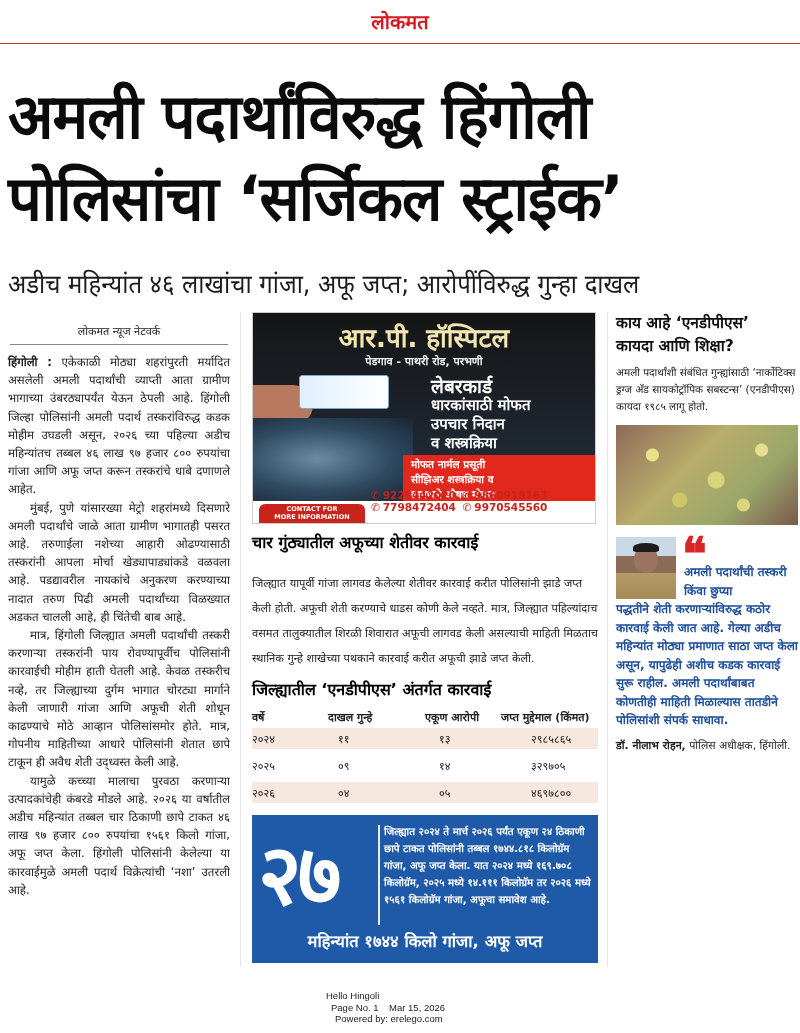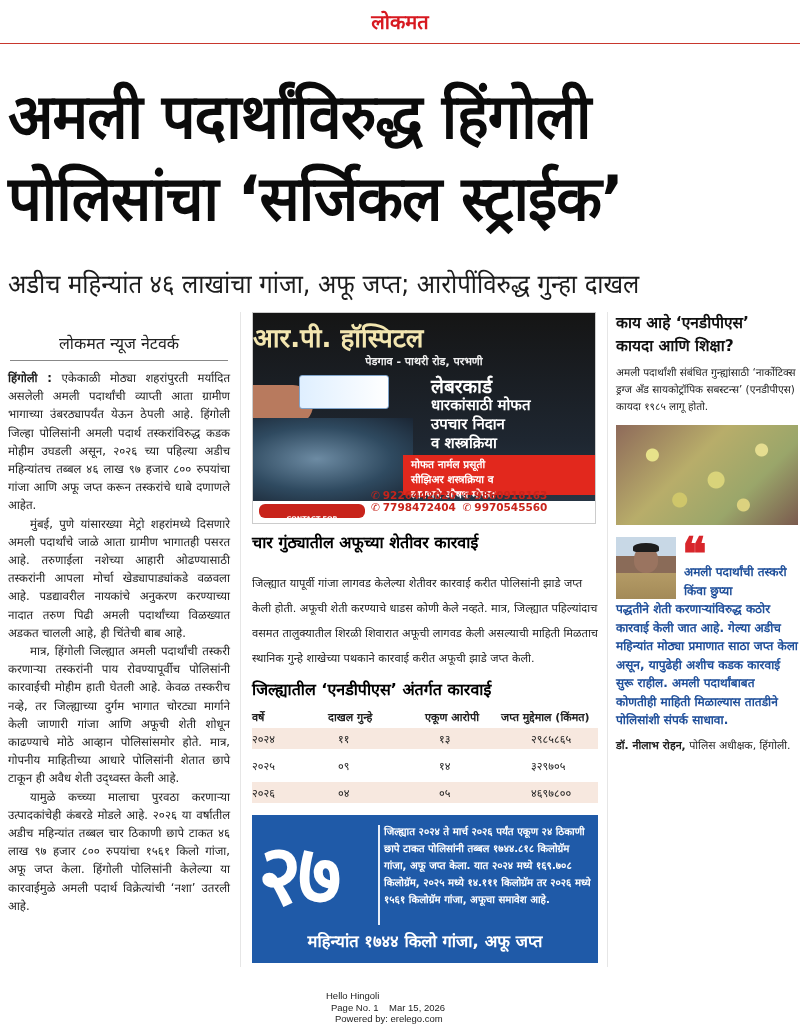--- a/index.html
+++ b/index.html
@@ -8,38 +8,38 @@
 
   .masthead { position: absolute; left: 0; top: 0; width: 800px; height: 44px; border-bottom: 1px solid #c8372d; text-align: center; }
   .masthead .logo { display: inline-block; margin-top: 8px; font-family: "DejaVu Sans", sans-serif; font-weight: bold; font-size: 20px; color: #d71920; letter-spacing: 0px; }
 
   .headline { position: absolute; left: 8px; top: 76px; width: 790px; font-weight: bold; font-size: 62px; line-height: 82px; color: #0b0b0b; letter-spacing: -1px; white-space: nowrap; }
   .headline .l { display: block; transform: scaleX(0.96); transform-origin: left; }
   .subhead { position: absolute; left: 8px; top: 268px; width: 790px; font-size: 26px; line-height: 32px; color: #1c1c1c; white-space: nowrap; transform: scaleX(0.92); transform-origin: left; }
 
   
   .col-left { position: absolute; left: 8px; top: 312px; width: 222px; }
-  .byline { text-align: center; font-size: 16px; padding: 4px 0 6px; border-bottom: 1px solid #888; margin: 16px 2px 8px; color: #222; }
+  .byline { text-align: center; font-size: 11px; padding: 4px 0 6px; border-bottom: 1px solid #888; margin: 7px 2px 8px; color: #222; }
   .col-left p { font-size: 11.6px; line-height: 18.2px; text-align: justify; color: #1c1c1c; }
   .col-left p.indent { text-indent: 22px; }
   .col-left .dateline { font-weight: bold; }
 
   
   .col-mid { position: absolute; left: 252px; top: 312px; width: 346px; }
   .ad { position: relative; width: 344px; height: 212px; background: linear-gradient(180deg,#151515 0%,#1e2630 60%,#2a3a4a 100%); overflow: hidden; border: 1px solid #ccc; }
-  .ad .ad-title { position: absolute; left: 0; width: 100%; top: 6px; color: #f3e6b0; font-weight: bold; font-size: 26px; }
+  .ad .ad-title { position: absolute; left: 0; width: 100%; top: 6px; text-align: center; color: #f3e6b0; font-weight: bold; font-size: 26px; }
   .ad .ad-addr { position: absolute; left: 0; width: 100%; top: 40px; text-align: center; color: #f0f0f0; font-size: 11px; font-weight: bold; }
   .ad .card { position: absolute; left: 46px; top: 62px; width: 90px; height: 34px; background: linear-gradient(90deg,#dfefff,#ffffff); border-radius: 3px; border: 1px solid #7fa3c9; }
   .ad .hand { position: absolute; left: 0; top: 72px; width: 60px; height: 40px; background: #b87a5e; border-radius: 0 20px 20px 0; }
   .ad .surgery { position: absolute; left: 0; top: 105px; width: 160px; height: 82px; background: radial-gradient(ellipse at 40% 50%, #6d8ba3 0%, #2f4a60 55%, #1a2533 100%); }
   .ad .ad-promo { position: absolute; left: 178px; top: 64px; color: #ffffff; font-weight: bold; font-size: 15px; line-height: 19px; }
   .ad .ad-promo .big { font-size: 19px; }
-  .ad .redbox { position: absolute; left: 150px; top: 142px; width: 193px; height: 40px; background: #e2281d; color: #fff; font-weight: bold; font-size: 10.5px; line-height: 15px; padding: 2px 8px; }
+  .ad .redbox { position: absolute; left: 150px; top: 142px; width: 193px; height: 46px; background: #e2281d; color: #fff; font-weight: bold; font-size: 10.5px; line-height: 15px; padding: 2px 8px; }
   .ad .contact-strip { position: absolute; left: 0; top: 188px; width: 100%; height: 24px; background: #ffffff; }
-  .ad .contact-btn { position: absolute; left: 6px; top: 191px; width: 106px; height: 14px; background: #c8241b; color: #fff; font-size: 6.5px; font-weight: bold; text-align: center; line-height: 8px; padding-top: 11px; border-radius: 6px; }
+  .ad .contact-btn { position: absolute; left: 6px; top: 191px; width: 106px; height: 32px; background: #c8241b; color: #fff; font-size: 6.5px; font-weight: bold; text-align: center; line-height: 8px; padding-top: 1px; border-radius: 6px; }
   .ad .phones { position: absolute; left: 118px; top: 176px; width: 226px; font-size: 10.5px; font-weight: bold; color: #c8241b; line-height: 12px; }
   .ad .phones span { display: inline-block; margin-right: 3px; }
 
   .sec-title { font-weight: bold; font-size: 16px; line-height: 22px; color: #000000; margin-top: 8px; white-space: nowrap; }
   .body-text { font-size: 11.2px; line-height: 25px; color: #1c1c1c; margin-top: 17px; }
 
   .stat-table { width: 346px; margin-top: 6px; border-collapse: collapse; }
   .stat-table th { font-size: 11px; text-align: left; font-weight: bold; color: #222; padding: 2px 0 4px; }
   .stat-table td { font-size: 11px; padding: 3px 0; color: #222; }
   .stat-table tr.shade td { background: #f7e8df; }

